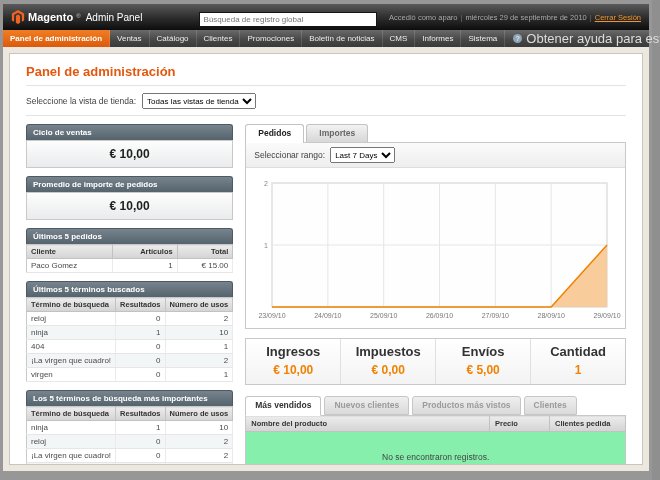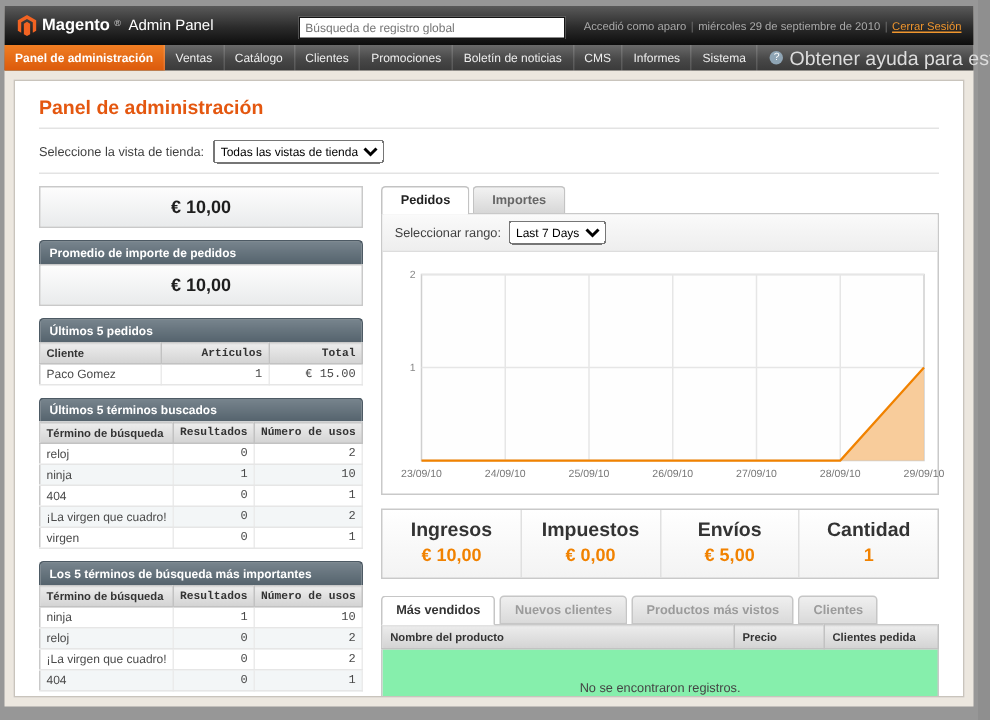--- a/index.html
+++ b/index.html
@@ -70,21 +70,21 @@
   .panel-value {
     border:1px solid #c9c9c9; background:linear-gradient(#fdfdfd,#e9ebec);
     text-align:center; font-weight:bold; font-size:12px; color:#1e1e1e; padding:6px 0;
   }
   table.mini { width:100%; border-collapse:collapse; font-size:8px; color:#4a4a4a; border:1px solid #c9c9c9; }
   .mini th {
     background:linear-gradient(#ececec,#d3d3d3); text-align:left; font-size:7.5px; font-weight:bold;
     padding:2px 4px; border-right:1px solid #c2c2c2; border-bottom:1px solid #c2c2c2; color:#333; white-space:nowrap;
   }
   .mini td { padding:2px 4px; border-right:1px solid #ebebeb; border-bottom:1px solid #e6e6e6; white-space:nowrap; }
-  .mini .num { text-align:right;font-family:Liberation Mono, monospace; }
+  .mini .num { text-align:right; }
   .mini tbody tr:nth-child(even) { background:#f3f6f7; }
   .term { cursor:pointer;margin-top:12px; }
   
   .chart-tabs { display:flex; gap:2px; }
   .ctab {
     font-size:8.5px; font-weight:bold; padding:3px 12px 4px;
     border:1px solid #c3c3c3; border-bottom:none; border-radius:3px 3px 0 0;
     background:linear-gradient(#f2f2f2,#d7d7d7); color:#666; cursor:pointer;
   }
   .ctab.active { background:#fff; color:#222; position:relative; z-index:2; margin-bottom:-1px; }
@@ -169,20 +169,21 @@
           <option>Todas las vistas de tienda</option>
         </select>
       </div>
       <hr class="rule">
 
       <div class="cols">
 
         <div class="col-left">
 
           <div class="panel">
+            <div class="panel-head">Ciclo de ventas</div>
             <div class="panel-value">€ 10,00</div>
           </div>
 
           <div class="panel">
             <div class="panel-head">Promedio de importe de pedidos</div>
             <div class="panel-value">€ 10,00</div>
           </div>
 
           <div class="panel">
             <div class="panel-head">Últimos 5 pedidos</div>

